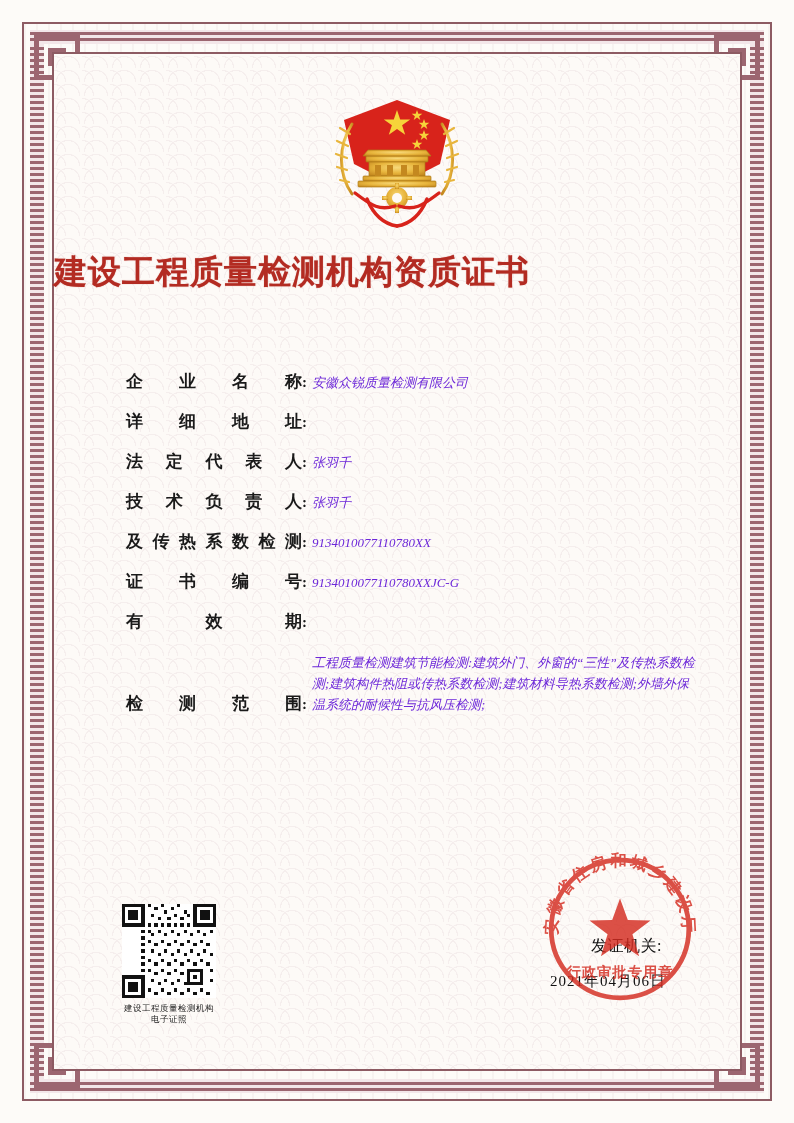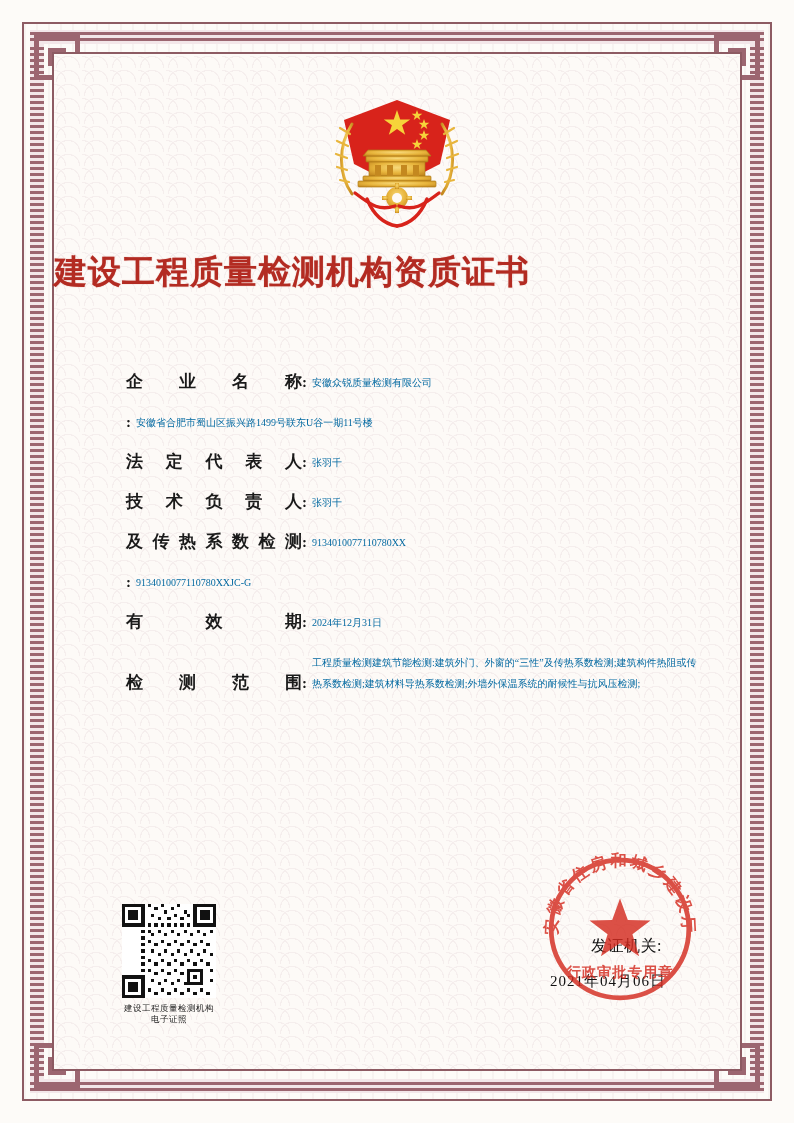--- a/index.html
+++ b/index.html
@@ -139,25 +139,26 @@
   .field-colon {
     flex: 0 0 10px;
     font-size: 15px;
     font-weight: bold;
     line-height: 22px;
     padding-top: 1px;
     color: #1a1a1a;
   }
   .field-value {
     flex: 1 1 auto;
-    font-size: 10px;
+    font-size: 13px;
     line-height: 20px;
-    color: #0369a1;
+    color: #6d28d9;
     padding-top: 2px;
     word-break: break-all;
+    font-style: italic;
   }
   .field-row.tall .field-value { line-height: 21px; }
 
   
   .qr-block {
     position: absolute;
     left: 56px;
     bottom: 44px;
     width: 118px;
     text-align: center;
@@ -288,22 +289,22 @@
 
     <div class="fields">
 
       <div class="field-row">
         <div class="field-label">企 业 名 称</div>
         <div class="field-colon">:</div>
         <div class="field-value">安徽众锐质量检测有限公司</div>
       </div>
 
       <div class="field-row tall">
-        <div class="field-colon">:</div>
-        <div class="field-value">安徽省合肥市蜀山区振兴路1499号联东U谷一期11号楼</div>
+        <div class="field-label">详 细 地 址</div>
+        <div class="field-colon">:</div>
       </div>
 
       <div class="field-row">
         <div class="field-label">法 定 代 表 人</div>
         <div class="field-colon">:</div>
         <div class="field-value">张羽千</div>
       </div>
 
       <div class="field-row">
         <div class="field-label">技 术 负 责 人</div>
@@ -311,28 +312,28 @@
         <div class="field-value">张羽千</div>
       </div>
 
       <div class="field-row">
         <div class="field-label">及传热系数检测</div>
         <div class="field-colon">:</div>
         <div class="field-value">9134010077110780XX</div>
       </div>
 
       <div class="field-row">
+        <div class="field-label">证 书 编 号</div>
         <div class="field-colon">:</div>
         <div class="field-value">9134010077110780XXJC-G</div>
       </div>
 
       <div class="field-row">
         <div class="field-label">有 效 期</div>
         <div class="field-colon">:</div>
-        <div class="field-value">2024年12月31日</div>
       </div>
 
       <div class="field-row tall">
         <div class="field-label">检 测 范 围</div>
         <div class="field-colon">:</div>
         <div class="field-value">工程质量检测建筑节能检测:建筑外门、外窗的“三性”及传热系数检测;建筑构件热阻或传热系数检测;建筑材料导热系数检测;外墙外保温系统的耐候性与抗风压检测;</div>
       </div>
 
     </div>
 

